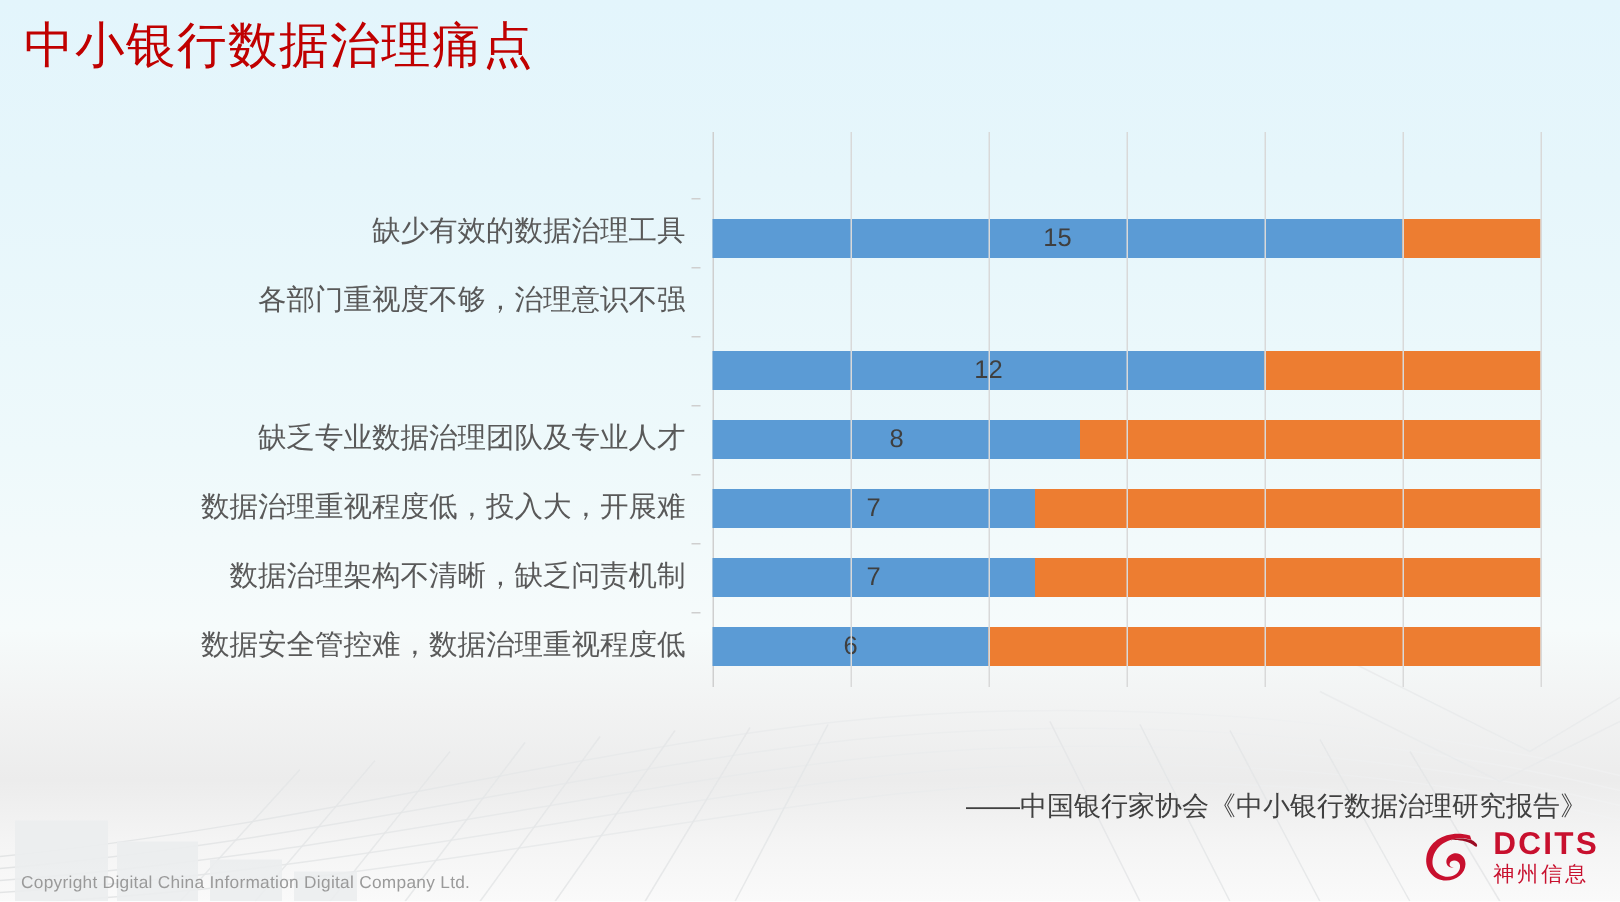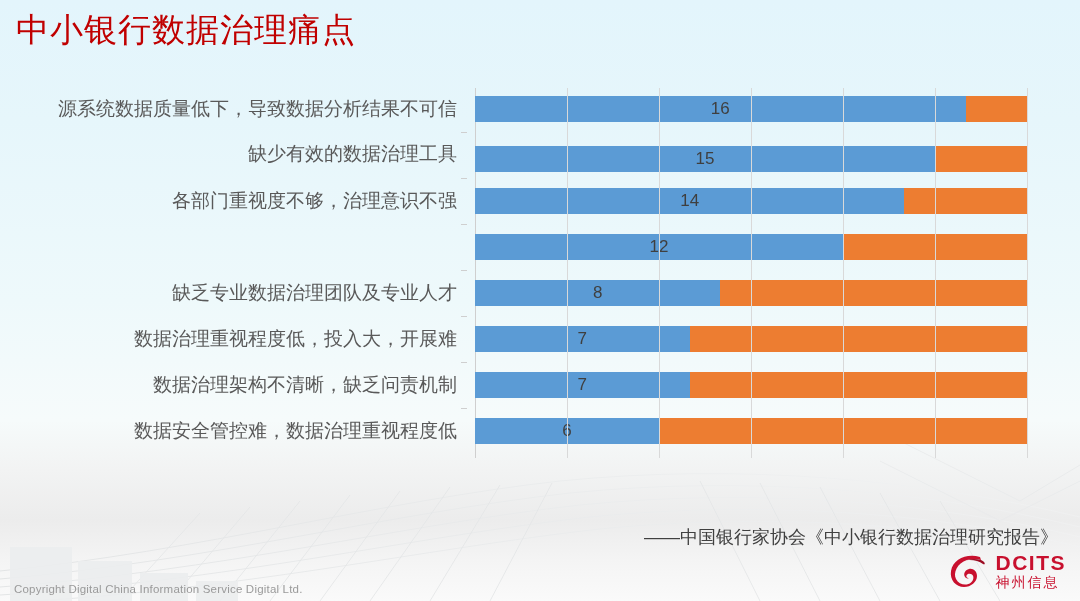--- a/index.html
+++ b/index.html
@@ -248,60 +248,43 @@
         <path d="M900 20 L 1020 80 L 1080 44"></path>
       </g>
     </svg>
   </div>
 
   <div class="title">中小银行数据治理痛点</div>
 
   <div class="chart">
     <div class="chart-inner">
       <div class="cat-col" id="cat-col">
-          <div class="cat" style="top: 8px;">源系统数据质量低下，导致数据分析结果不可信</div>
           <div class="tick" style="top: 44px;"></div>
           <div class="cat" style="top: 54px; font-family: Liberation Mono, monospace;">缺少有效的数据治理工具</div>
           <div class="tick" style="top: 90px;"></div>
           <div class="cat" style="top: 100px;">各部门重视度不够，治理意识不强</div>
           <div class="tick" style="top: 136px;"></div>
           <div class="tick" style="top: 182px;"></div>
           <div class="cat" style="top: 192px;">缺乏专业数据治理团队及专业人才</div>
           <div class="tick" style="top: 228px;"></div>
           <div class="cat" style="top: 238px;">数据治理重视程度低，投入大，开展难</div>
           <div class="tick" style="top: 274px;"></div>
           <div class="cat" style="top: 284px;">数据治理架构不清晰，缺乏问责机制</div>
           <div class="tick" style="top: 320px;"></div>
           <div class="cat" style="top: 330px;">数据安全管控难，数据治理重视程度低</div>
         </div>
       <div class="plot" id="plot">
         <div class="axis-line"></div>
         <div class="rows" id="rows">
-            <div class="row" style="top: 8px;">
-              <div class="bar-wrap">
-                <div class="seg blue" style="width: 88.8889%; background: rgb(91, 155, 213);">
-                  <div class="dlabel">16</div>
-                </div>
-                <div class="seg orange" style="width: 11.1111%; background: rgb(237, 125, 49);"></div>
-              </div>
-            </div>
             <div class="row" style="top: 58px;">
               <div class="bar-wrap">
                 <div class="seg blue" style="width: 83.3333%; background: rgb(91, 155, 213);">
                   <div class="dlabel">15</div>
                 </div>
                 <div class="seg orange" style="width: 16.6667%; background: rgb(237, 125, 49);"></div>
-              </div>
-            </div>
-            <div class="row" style="top: 100px;">
-              <div class="bar-wrap">
-                <div class="seg blue" style="width: 77.7778%; background: rgb(91, 155, 213);">
-                  <div class="dlabel">14</div>
-                </div>
-                <div class="seg orange" style="width: 22.2222%; background: rgb(237, 125, 49);"></div>
               </div>
             </div>
             <div class="row" style="top: 146px;">
               <div class="bar-wrap">
                 <div class="seg blue" style="width: 66.6667%; background: rgb(91, 155, 213);">
                   <div class="dlabel">12</div>
                 </div>
                 <div class="seg orange" style="width: 33.3333%; background: rgb(237, 125, 49);"></div>
               </div>
             </div>
@@ -343,21 +326,21 @@
           <div class="gridline" style="left: 276px;"></div>
           <div class="gridline" style="left: 368px;"></div>
           <div class="gridline" style="left: 460px;"></div>
           <div class="gridline" style="left: 552px;"></div>
         </div>
     </div>
   </div>
 
   <div class="source">——中国银行家协会《中小银行数据治理研究报告》</div>
 
-  <div class="copyright">Copyright  Digital China Information Service Digital Ltd.</div>
+  <div class="copyright">Copyright  Digital China Information Digital Company Ltd.</div>
 
   <div class="logo">
     <svg class="logo-mark" viewBox="0 0 42 40" aria-hidden="true">
       <path d="M33 6 C 20 2, 6 8, 4 20 C 2.5 29, 9 36, 17 36 C 24 36, 30 31, 30 25 C 30 20, 26 17, 22 18 C 18.5 19, 16.5 22, 17.5 25 C 18.2 27, 20.5 28, 22 27 C 20 27.5, 19 26, 19.5 24.5 C 20.2 22.5, 23 22, 25 23.5 C 27 25, 27 29, 24 31.5 C 20 35, 12 34, 9 28 C 6 22, 10 12, 20 9 C 25 7.5, 30 7.5, 34 9 Z" fill="#c8102e"></path>
       <path d="M34 9 C 29 7.5, 24 7.6, 20 9.2 C 26 8.6, 32 10, 36 13 C 38 14.5, 38.5 12, 36.5 10.6 C 35.8 10, 35 9.4, 34 9 Z" fill="#9c0c23"></path>
     </svg>
     <div class="logo-text">
       <div class="logo-en">DCITS</div>
       <div class="logo-cn">神州信息</div>
     </div>

